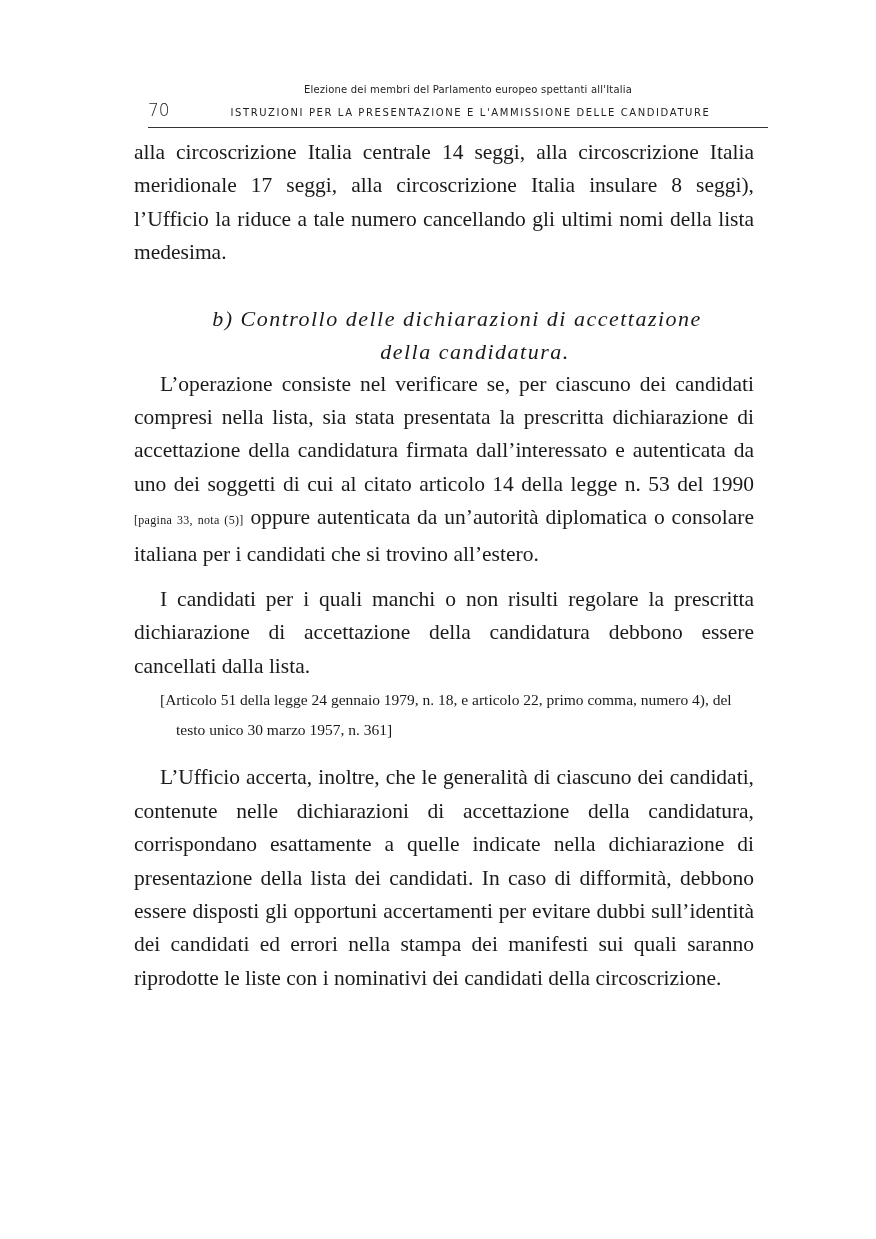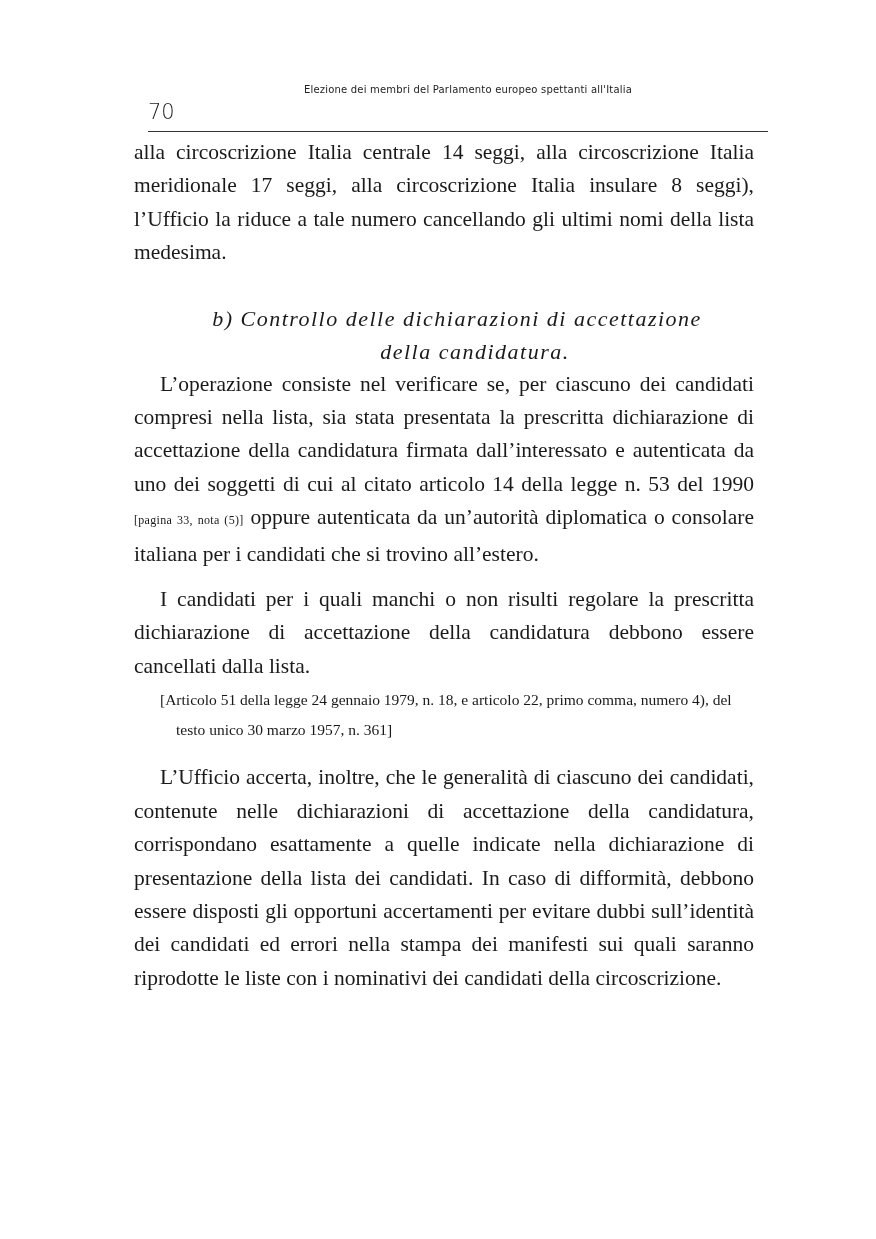--- a/index.html
+++ b/index.html
@@ -12,21 +12,21 @@
     position: absolute; left: 148px; top: 84px; width: 620px;
   }
   .header-sub {
     text-align: center; font-size: 10px; letter-spacing: 0.2px;
     font-family: "DejaVu Sans", sans-serif; color: #222; margin-left: 20px;
   }
   .header-row {
     display: flex; align-items: baseline; margin-top: 5px;
   }
   .page-num {
-    font-size: 21px; width: 55px; font-family: "DejaVu Sans", sans-serif; color:#222; font-weight: 300;
+    font-size: 17px; width: 55px; font-family: "DejaVu Sans", sans-serif; color:#222; font-weight: 300;
   }
   .header-title {
     flex: 1; text-align: center; font-size: 10px; letter-spacing: 1.6px;
     font-family: "DejaVu Sans", sans-serif; color: #222; margin-right: 30px;
   }
   .header-rule {
     height: 0; border-top: 1.5px solid #333; margin-top: 7px;
   }
   .body {
     position: absolute; left: 134px; top: 136px; width: 620px;
@@ -46,20 +46,21 @@
     text-indent: 0; padding-left: 16px; text-indent: -16px; text-align: left;
   }
 </style>
 </head>
 <body>
 
 <div class="header">
   <div class="header-sub">Elezione dei membri del Parlamento europeo spettanti all'Italia</div>
   <div class="header-row">
     <span class="page-num">70</span>
+    <span class="header-title">ISTRUZIONI PER LA PRESENTAZIONE E L'AMMISSIONE DELLE CANDIDATURE</span>
   </div>
   <div class="header-rule"></div>
 </div>
 
 <div class="body">
   <p class="p">alla circoscrizione Italia centrale 14 seggi, alla circoscrizio­ne Italia meridionale 17 seggi, alla circoscrizione Italia insulare 8 seggi),  l’Ufficio la riduce a tale numero cancel­lando gli ultimi nomi della lista medesima.</p>
 
   <div class="heading">
     <span>b)  Controllo delle dichiarazioni di accettazione</span>
     <span class="line2">della candidatura.</span>

